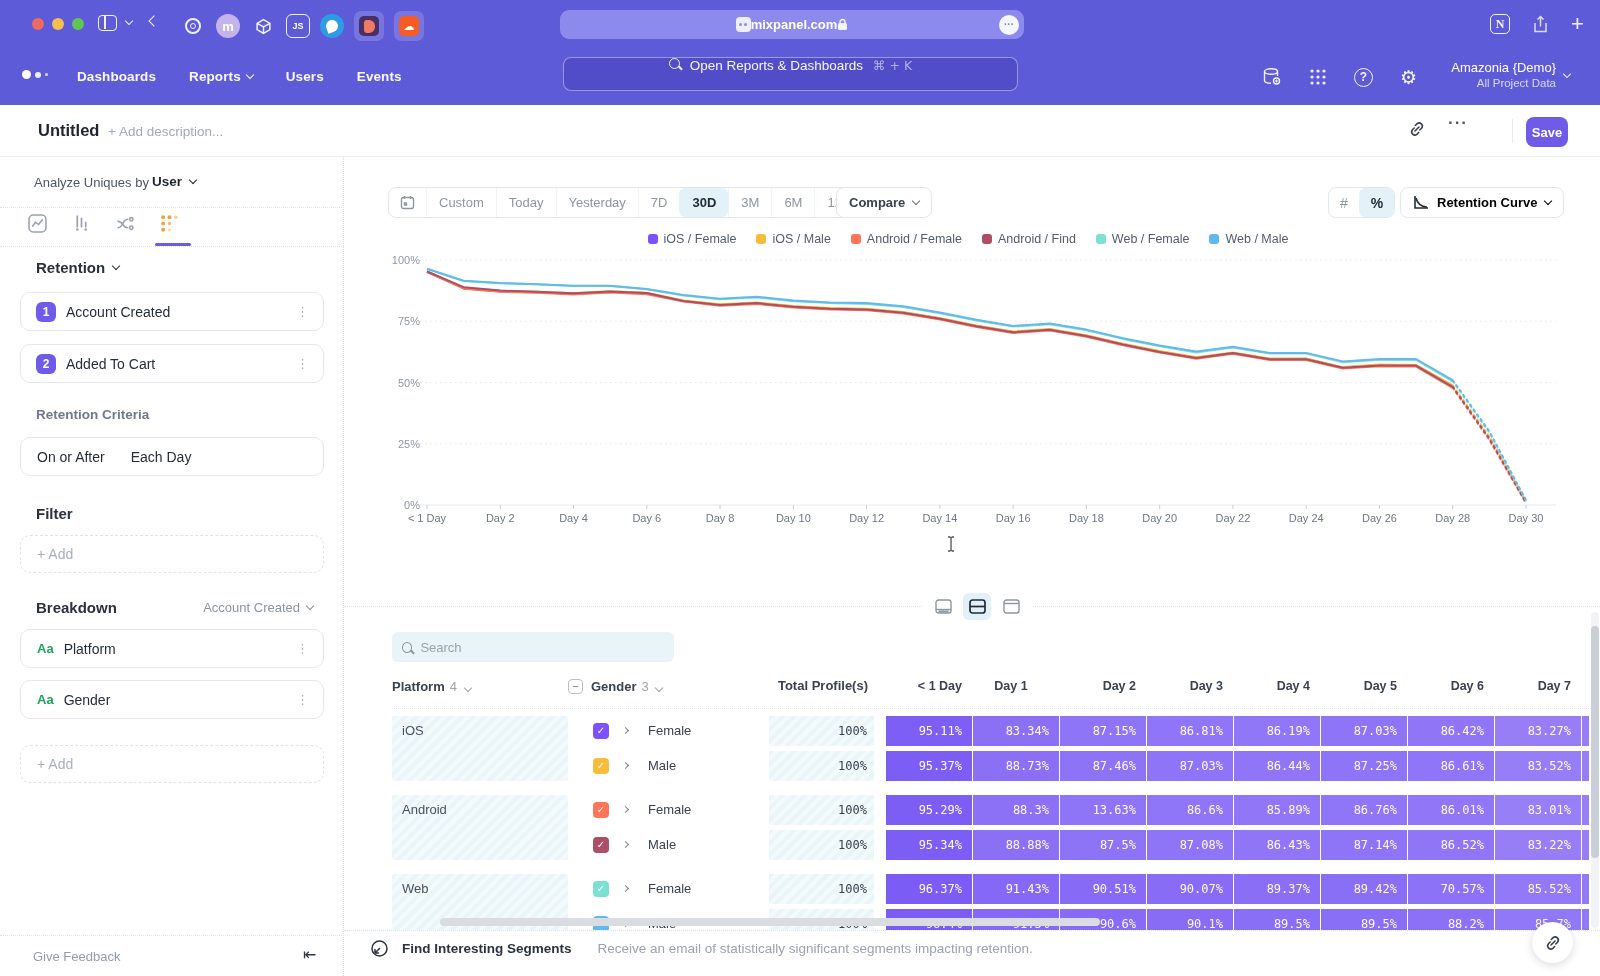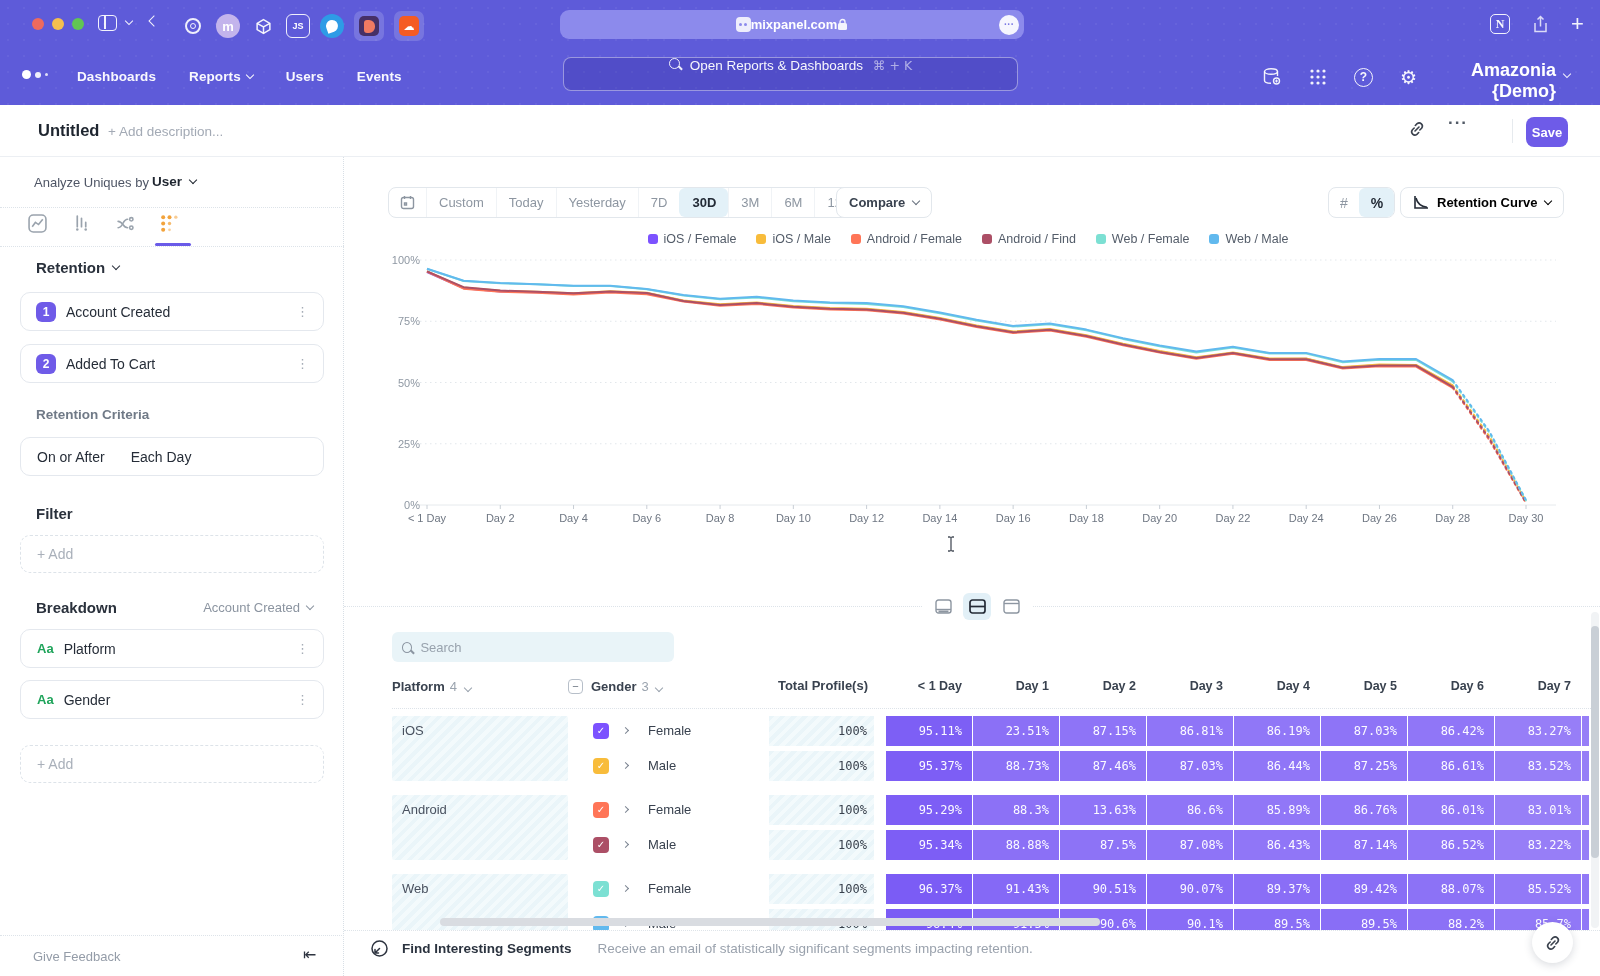--- a/index.html
+++ b/index.html
@@ -177,21 +177,21 @@
             <circle cx="15" cy="9" r="1.6"></circle>
             <circle cx="3" cy="15" r="1.6"></circle>
             <circle cx="9" cy="15" r="1.6"></circle>
             <circle cx="15" cy="15" r="1.6"></circle>
           </g>
         </svg>
       <span style="width:19px;height:19px;border:1.5px solid rgba(255,255,255,.92);border-radius:50%;color:rgba(255,255,255,.95);font-size:12px;font-weight:700;display:flex;align-items:center;justify-content:center">?</span>
       <span class="glyph" style="color:rgba(255,255,255,.95);font-size:19px">⚙</span>
     </div>
     <div class="abs" style="left:1420px;top:60px;width:136px;text-align:right;color:#fff">
-      <div style="font-size:18px;font-weight:700">Amazonia {Demo}</div>
+      <div style="font-size:13px;font-weight:400">Amazonia {Demo}</div>
       <div style="font-size:11.5px;color:rgba(255,255,255,.75);margin-top:2px">All Project Data</div>
     </div>
     <span class="abs chev" style="left:1564px;top:74px;color:rgba(255,255,255,.9)"></span>
   </div>
 
   <div class="abs rheader">
     <span class="abs" style="left:38px;top:16px;font-size:16.5px;font-weight:600;color:#1e252f">Untitled</span>
     <span class="abs" style="left:108px;top:19px;font-size:13.5px;color:#a3aab5">+ Add description...</span>
     <svg class="abs" style="left:1408px;top:15px" width="18" height="18" viewBox="0 0 18 18" fill="none" stroke="#3a414d" stroke-width="1.6" stroke-linecap="round">
         <path d="M7 11l4-4M6.2 8l-1.8 1.8a3.2 3.2 0 0 0 4.5 4.5L10.7 12.5M11.8 10l1.8-1.8a3.2 3.2 0 0 0-4.5-4.5L7.3 5.5"></path>
@@ -449,41 +449,41 @@
   <div class="abs" style="left:392px;top:672px;height:28px;line-height:28px">
     <span class="thead"><span>Platform</span><span class="tcount">4</span> <span class="chev" style="color:#9aa3ae;margin-left:4px"></span></span>
   </div>
   <div class="abs" style="left:568px;top:672px;height:28px;display:flex;align-items:center;gap:8px">
     <span style="width:15px;height:15px;border:1.5px solid #b7bfc9;border-radius:4px;color:#6b7380;font-size:11px;line-height:12px;text-align:center">−</span>
     <span class="thead"><span>Gender</span><span class="tcount">3</span> <span class="chev" style="color:#9aa3ae;margin-left:4px"></span></span>
   </div>
   <div class="abs thead" style="left:769px;top:672px;width:99px;height:28px;line-height:28px;text-align:right">Total Profile(s)</div>
   <div class="abs" style="left:886px;top:672px;display:flex;height:28px;line-height:28px" id="day-headers">
       <span class="thead" style="width:86px;margin-right:1px;text-align:right;padding-right:10px;font-size:12.5px">&lt; 1 Day</span>
-      <span class="thead" style="width:86px;margin-right:1px;text-align:right;padding-right:10px;font-size:12.5px">Day 1</span>
+      <span class="thead" style="width:86px;margin-right:1px;text-align:center;padding-right:10px;font-size:12.5px">Day 1</span>
       <span class="thead" style="width:86px;margin-right:1px;text-align:right;padding-right:10px;font-size:12.5px">Day 2</span>
       <span class="thead" style="width:86px;margin-right:1px;text-align:right;padding-right:10px;font-size:12.5px">Day 3</span>
       <span class="thead" style="width:86px;margin-right:1px;text-align:right;padding-right:10px;font-size:12.5px">Day 4</span>
       <span class="thead" style="width:86px;margin-right:1px;text-align:right;padding-right:10px;font-size:12.5px">Day 5</span>
       <span class="thead" style="width:86px;margin-right:1px;text-align:right;padding-right:10px;font-size:12.5px">Day 6</span>
       <span class="thead" style="width:86px;margin-right:1px;text-align:right;padding-right:10px;font-size:12.5px">Day 7</span>
     </div>
   <div class="abs dotline" style="left:392px;top:708px;width:1199px"></div>
 
   <div class="abs" style="left:392px;top:716px;width:1208px;height:214px;overflow:hidden" id="table-rows">
       <div class="t-group">
         <div class="platcell hatch">iOS</div>
         <div class="t-row" style="top:0px">
           <span class="cbx glyph" style="background:#7C52FF">✓</span>
           <span class="chev-r gchev"></span>
           <span class="glabel">Female</span>
           <div class="totcell hatch mono">100%</div>
           <div class="cells">
             <span class="cell mono" style="background:rgba(122,91,245,0.977)">95.11%</span>
-            <span class="cell mono" style="background:rgba(122,91,245,0.870)">23.51%</span>
+            <span class="cell mono" style="background:rgba(122,91,245,0.870)">83.34%</span>
             <span class="cell mono" style="background:rgba(122,91,245,0.848)">87.15%</span>
             <span class="cell mono" style="background:rgba(122,91,245,0.842)">86.81%</span>
             <span class="cell mono" style="background:rgba(122,91,245,0.832)">86.19%</span>
             <span class="cell mono" style="background:rgba(122,91,245,0.846)">87.03%</span>
             <span class="cell mono" style="background:rgba(122,91,245,0.836)">86.42%</span>
             <span class="cell mono" style="background:rgba(122,91,245,0.784)">83.27%</span>
             <span class="cell" style="width:7px;padding:0;background:rgba(122,91,245,0.784)"></span>
           </div>
         </div>
         <div class="t-row" style="top:35px">
@@ -548,21 +548,21 @@
           <span class="chev-r gchev"></span>
           <span class="glabel">Female</span>
           <div class="totcell hatch mono">100%</div>
           <div class="cells">
             <span class="cell mono" style="background:rgba(122,91,245,0.998)">96.37%</span>
             <span class="cell mono" style="background:rgba(122,91,245,0.917)">91.43%</span>
             <span class="cell mono" style="background:rgba(122,91,245,0.902)">90.51%</span>
             <span class="cell mono" style="background:rgba(122,91,245,0.895)">90.07%</span>
             <span class="cell mono" style="background:rgba(122,91,245,0.884)">89.37%</span>
             <span class="cell mono" style="background:rgba(122,91,245,0.885)">89.42%</span>
-            <span class="cell mono" style="background:rgba(122,91,245,0.863)">88.07%</span>
+            <span class="cell mono" style="background:rgba(122,91,245,0.863)">70.57%</span>
             <span class="cell mono" style="background:rgba(122,91,245,0.821)">85.52%</span>
             <span class="cell" style="width:7px;padding:0;background:rgba(122,91,245,0.821)"></span>
           </div>
         </div>
         <div class="t-row" style="top:35px">
           <span class="cbx glyph" style="background:#61B9EE">✓</span>
           <span class="chev-r gchev"></span>
           <span class="glabel">Male</span>
           <div class="totcell hatch mono">100%</div>
           <div class="cells">

